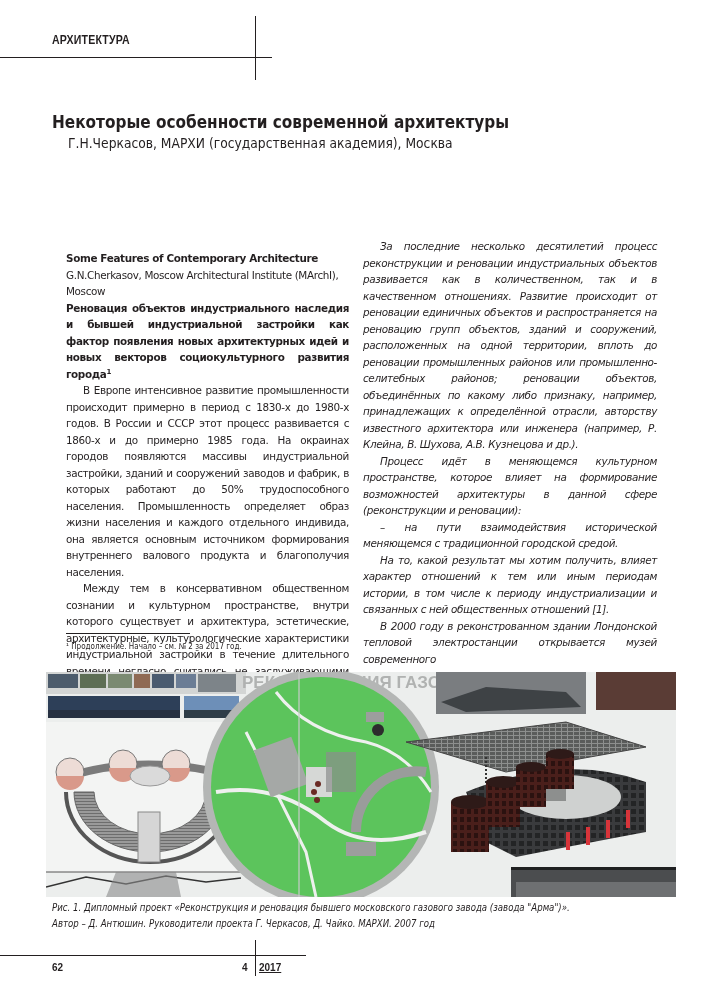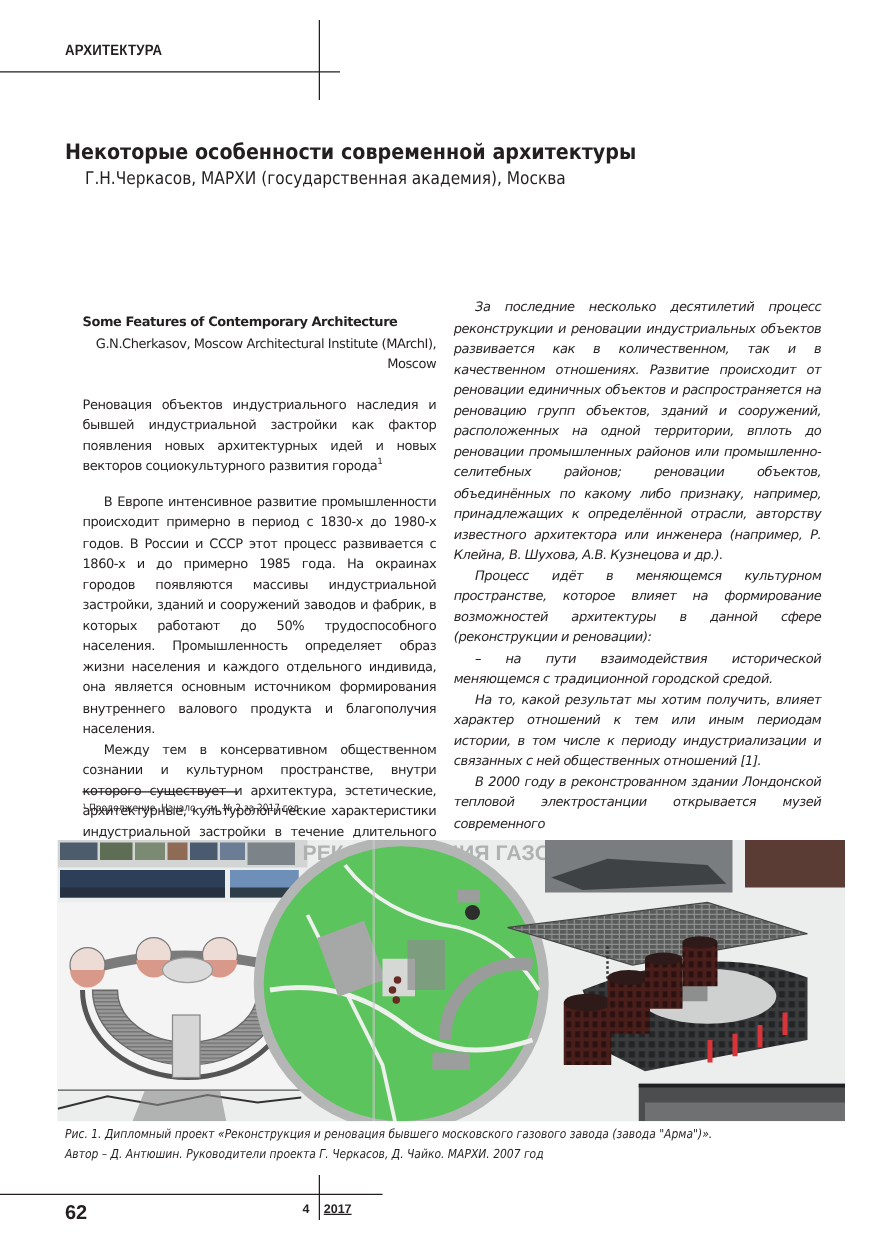--- a/index.html
+++ b/index.html
@@ -14,35 +14,35 @@
   .title { left: 52px; top: 112px; font-size: 17px; font-weight: bold; white-space: nowrap;
            font-family: "DejaVu Sans", sans-serif; transform: scaleX(0.9); transform-origin: left; }
   .byline { left: 68px; top: 135px; font-size: 14px; white-space: nowrap;
             font-family: "DejaVu Sans", sans-serif; transform: scaleX(0.88); transform-origin: left; }
 
   .col { position: absolute; font-size: 10.4px; line-height: 16.5px; text-align: justify;
          font-family: "DejaVu Sans", sans-serif; letter-spacing: -0.35px; }
   .col p { margin: 0; text-indent: 17px; }
   .col p.noindent { text-indent: 0; }
   .col .en-title { font-weight: bold; margin-top: 12px; }
-  .col .en-author { margin-bottom: 16px; text-align: right; }
-  .col .subhead { font-weight: normal; text-indent: 0; margin-bottom: 12px; }
+  .col .en-author { margin-bottom: 0; text-align: left; }
+  .col .subhead { font-weight: bold; text-indent: 0; margin-bottom: 0; }
   .col sup { font-size: 7px; line-height: 0; }
   .col1 { left: 66px; top: 238px; width: 283px; }
   .col2 { left: 363px; top: 238px; width: 294px; font-style: italic; }
 
   .footnote-rule { left: 66px; top: 633px; width: 124px; height: 1px; background: #231f20; }
   .footnote { left: 66px; top: 642px; font-size: 8px; font-family: "DejaVu Sans", sans-serif;
               transform: scaleX(0.9); transform-origin: left; white-space: nowrap; }
 
   .figure { left: 46px; top: 672px; width: 630px; height: 225px; background: #e9ebea; overflow: hidden; }
   .caption { left: 52px; top: 900px; font-size: 10px; line-height: 16px; font-style: italic;
              font-family: "DejaVu Sans", sans-serif; transform: scaleX(0.86); transform-origin: left; white-space: nowrap; }
 
-  .page-num { left: 52px; top: 962px; font-size: 16px; font-weight: bold; font-family: "Liberation Sans", sans-serif; }
+  .page-num { left: 52px; top: 962px; font-size: 10px; font-weight: bold; font-family: "Liberation Sans", sans-serif; }
   .issue { left: 242px; top: 962px; font-size: 10px; font-weight: bold; font-family: "Liberation Sans", sans-serif; }
   .year { left: 259px; top: 962px; font-size: 10px; font-weight: bold; font-family: "Liberation Sans", sans-serif; text-decoration: underline; }
 </style>
 </head>
 <body>
 
 <div class="rule-v" style="left:255px; top:16px; height:64px;"></div>
 <div class="rule-h" style="left:0; top:57px; width:272px;"></div>
 <div class="abs section-label">АРХИТЕКТУРА</div>
 

